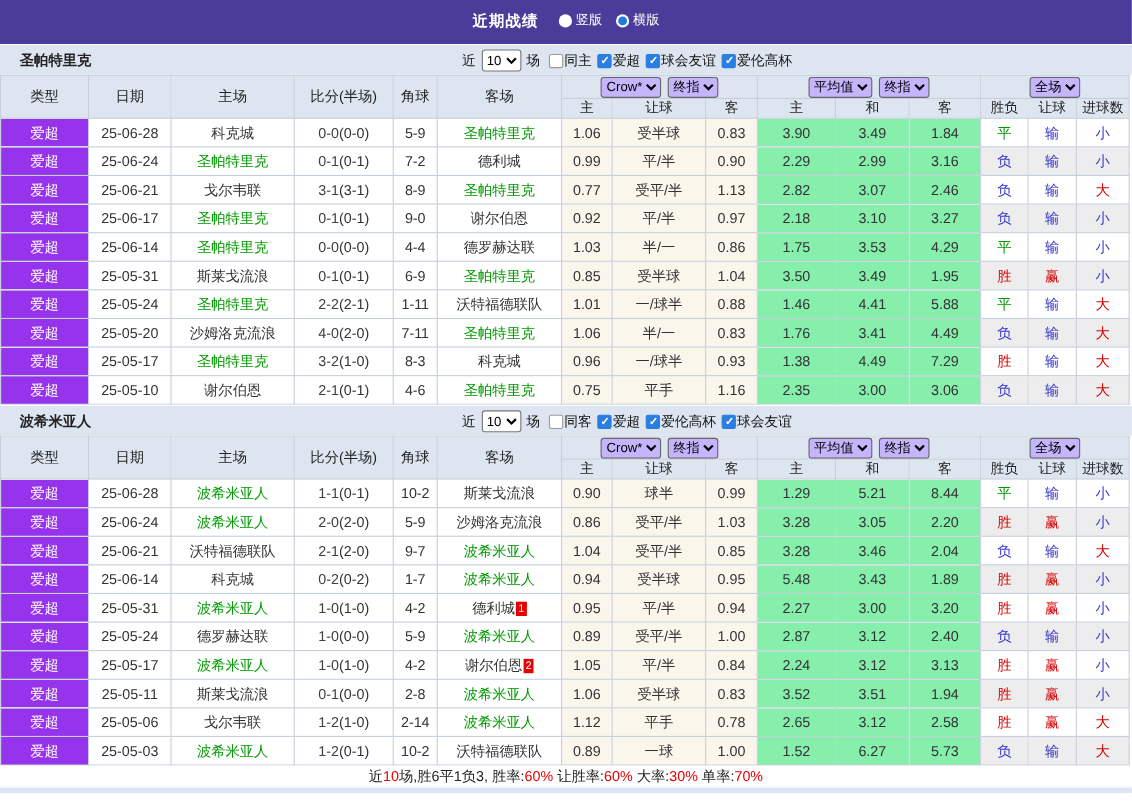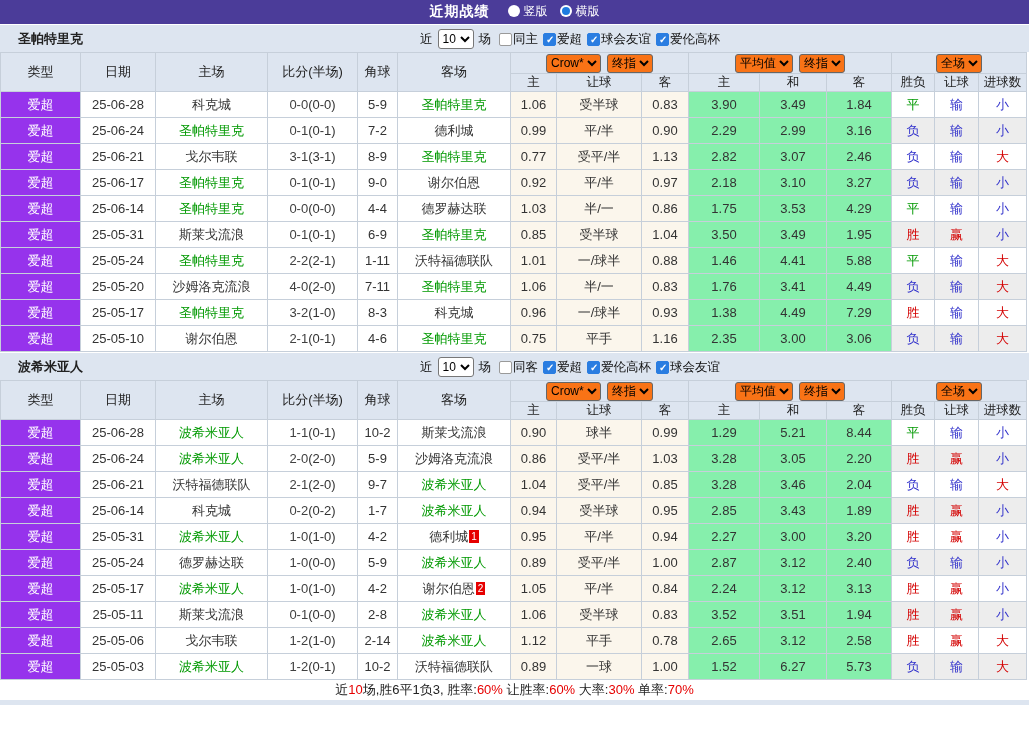--- a/index.html
+++ b/index.html
@@ -3,21 +3,21 @@
 <meta charset="utf-8">
 <style>
   * { box-sizing: border-box; }
   html,body { margin:0; padding:0; }
   body {
     width:1029px; height:735px; overflow:hidden; background:#fff;
     font-family:"Liberation Sans", sans-serif; color:#333;
   }
   
   .topbar {
-    height:24px; background:#4b3c99; display:flex; align-items:center;
+    height:40px; background:#4b3c99; display:flex; align-items:center;
     justify-content:center; gap:6px;
   }
   .topbar-title { color:#fff; font-weight:bold; font-size:14px; letter-spacing:1px; }
   .radio-item { display:inline-flex; align-items:center; gap:4px; margin-left:12px; color:#fff; font-size:12px; cursor:pointer; }
   .rdo { width:12px; height:12px; border-radius:50%; background:#fff; display:inline-block; position:relative; }
   .rdo.on::after { content:""; position:absolute; left:2px; top:2px; width:8px; height:8px; border-radius:50%; background:#1e7be0; }
 
   
   .teambar { height:28px; background:#dde5f0; border-top:1px solid #fff; position:relative; }
   .team-name { position:absolute; left:18px; top:0; line-height:28px; font-weight:bold; font-size:13px; color:#222; }
@@ -26,21 +26,21 @@
   .filters select { font-size:12px; height:20px; background:#fff; border:1px solid #777; border-radius:3px; margin:0 2px; }
   .cbx { width:13px; height:13px; border:1px solid #9a9a9a; background:#fff; display:inline-block; border-radius:2px; position:relative; vertical-align:-2px; margin:0 1px 0 5px; cursor:pointer; }
   .cbx.on { background:#2a7de1; border-color:#2a7de1; }
   .cbx.on::after { content:"✓"; color:#fff; font-size:10px; font-weight:bold; position:absolute; left:2px; top:0px; line-height:12px; }
 
   
   table { border-collapse:collapse; table-layout:fixed; width:1026px; }
   th, td { border:1px solid #c6cfda; text-align:center; overflow:hidden; white-space:nowrap; padding:0; }
   thead th { background:#dde5f0; font-weight:normal; font-size:13px; color:#222; }
   tr.hdr-top th { height:21px; }
-  tr.hdr-top select { font-size:12px; height:19px; background:#f97316; border:1px solid #666; border-radius:3px; margin:0 3px; }
+  tr.hdr-top select { font-size:12px; height:19px; background:#c4b5fd; border:1px solid #666; border-radius:3px; margin:0 3px;text-align:right; }
   tr.hdr-sub th { height:18px; font-size:12.5px; }
   tbody td { height:26px; font-size:13px; background:#fff; color:#333; }
   td.c-type { background:#9633ec; color:#fff; }
   td.o { background:#fbf6ec; }
   td.a { background:#86efac; }
   tbody tr:nth-child(even) td.r { background:#ededed; }
   .tg { color:#009900; }
   .ft { color:#404040; }
   .c-red { color:#d40000; }
   .c-green { color:#009900; }
@@ -415,21 +415,21 @@
           <tr>
             <td class="c-type">爱超</td>
             <td class="c-date">25-06-14</td>
             <td class="c-home"><span>科克城</span></td>
             <td class="c-score"><span class="ft">0-2</span><span class="ht">(0-2)</span></td>
             <td class="c-corner">1-7</td>
             <td class="c-away"><span class="tg">波希米亚人</span></td>
             <td class="o">0.94</td>
             <td class="o">受半球</td>
             <td class="o">0.95</td>
-            <td class="a">2.85</td>
+            <td class="a">5.48</td>
             <td class="a">3.43</td>
             <td class="a">1.89</td>
             <td class="r c-red">胜</td>
             <td class="r c-red">赢</td>
             <td class="r c-blue">小</td>
           </tr>
           <tr>
             <td class="c-type">爱超</td>
             <td class="c-date">25-05-31</td>
             <td class="c-home"><span class="tg">波希米亚人</span></td>

